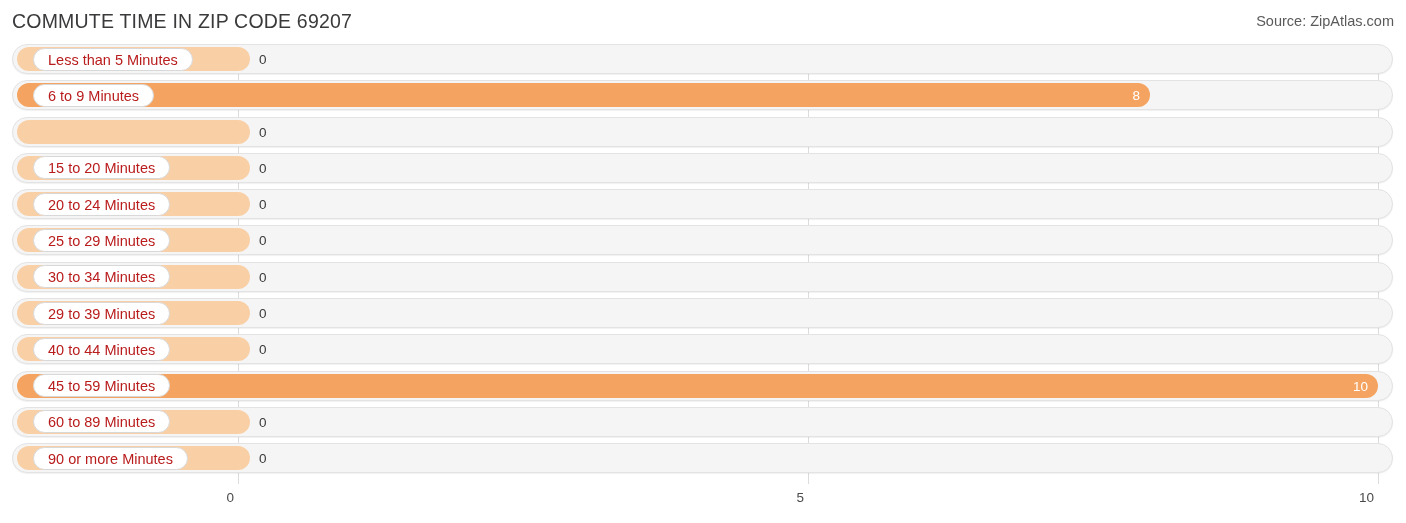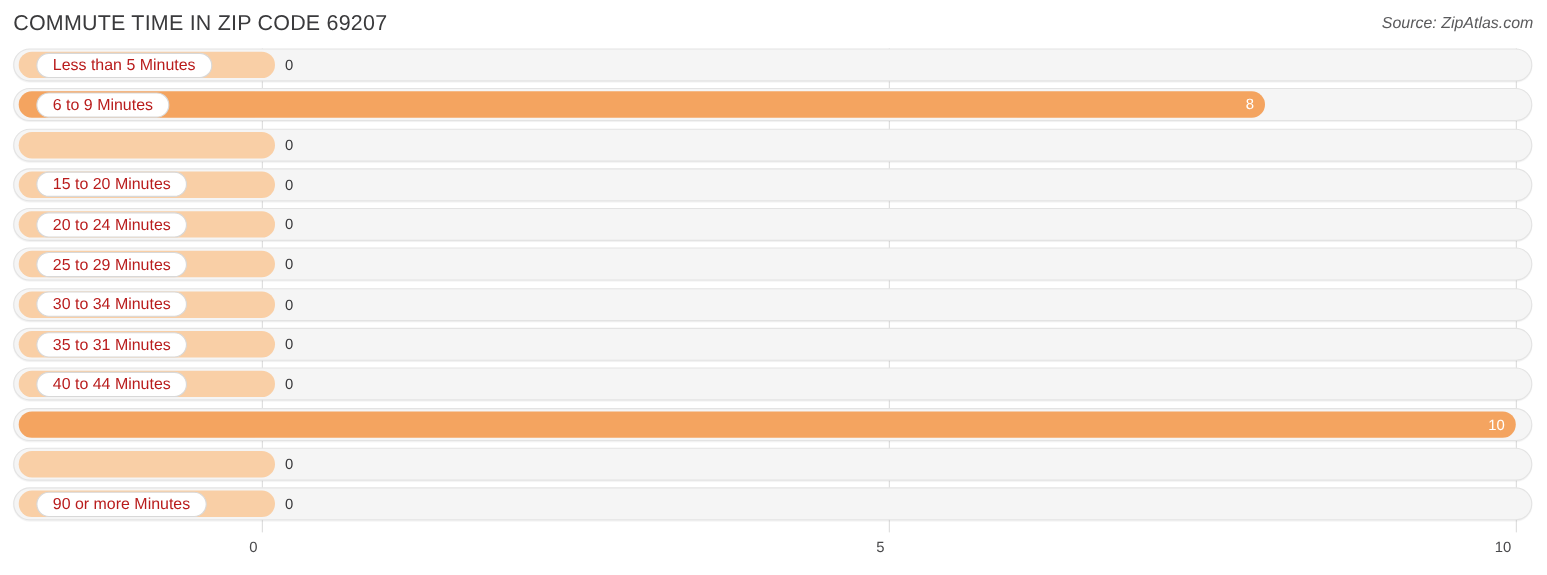--- a/index.html
+++ b/index.html
@@ -31,21 +31,20 @@
     letter-spacing: 0.2px;
     color: #3a3a3c;
     font-weight: 400;
     white-space: nowrap;
   }
   .source-note {
     position: absolute;
     right: 12px;
     top: 13px;
     font-size: 14.5px;
-    font-style: italic;
     color: #5a5a5c;
     white-space: nowrap;
   }
 
   
   .plot {
     position: absolute;
     left: 0;
     top: 44px;
     width: 1406px;
@@ -206,38 +205,40 @@
       <div class="row">
         <div class="track"></div>
         <div class="bar zero" style="width: 233px;"></div>
         <span class="outside-value" style="left: 259px;">0</span>
         <div class="label-pill">30 to 34 Minutes</div>
       </div>
       <div class="row">
         <div class="track"></div>
         <div class="bar zero" style="width: 233px;"></div>
         <span class="outside-value" style="left: 259px;">0</span>
-        <div class="label-pill">35 to 31 Minutes</div>
+        <div class="label-pill">29 to 39 Minutes</div>
       </div>
       <div class="row">
         <div class="track"></div>
         <div class="bar zero" style="width: 233px;"></div>
         <span class="outside-value" style="left: 259px;">0</span>
         <div class="label-pill">40 to 44 Minutes</div>
       </div>
       <div class="row">
         <div class="track"></div>
         <div class="bar value" style="width: 1361px;">
           <span class="bar-value">10</span>
         </div>
-      </div>
-      <div class="row">
-        <div class="track"></div>
-        <div class="bar zero" style="width: 233px;"></div>
-        <span class="outside-value" style="left: 259px;">0</span>
+        <div class="label-pill">45 to 59 Minutes</div>
+      </div>
+      <div class="row">
+        <div class="track"></div>
+        <div class="bar zero" style="width: 233px;"></div>
+        <span class="outside-value" style="left: 259px;">0</span>
+        <div class="label-pill">60 to 89 Minutes</div>
       </div>
       <div class="row">
         <div class="track"></div>
         <div class="bar zero" style="width: 233px;"></div>
         <span class="outside-value" style="left: 259px;">0</span>
         <div class="label-pill">90 or more Minutes</div>
       </div>
     </div>
 </div>
 

